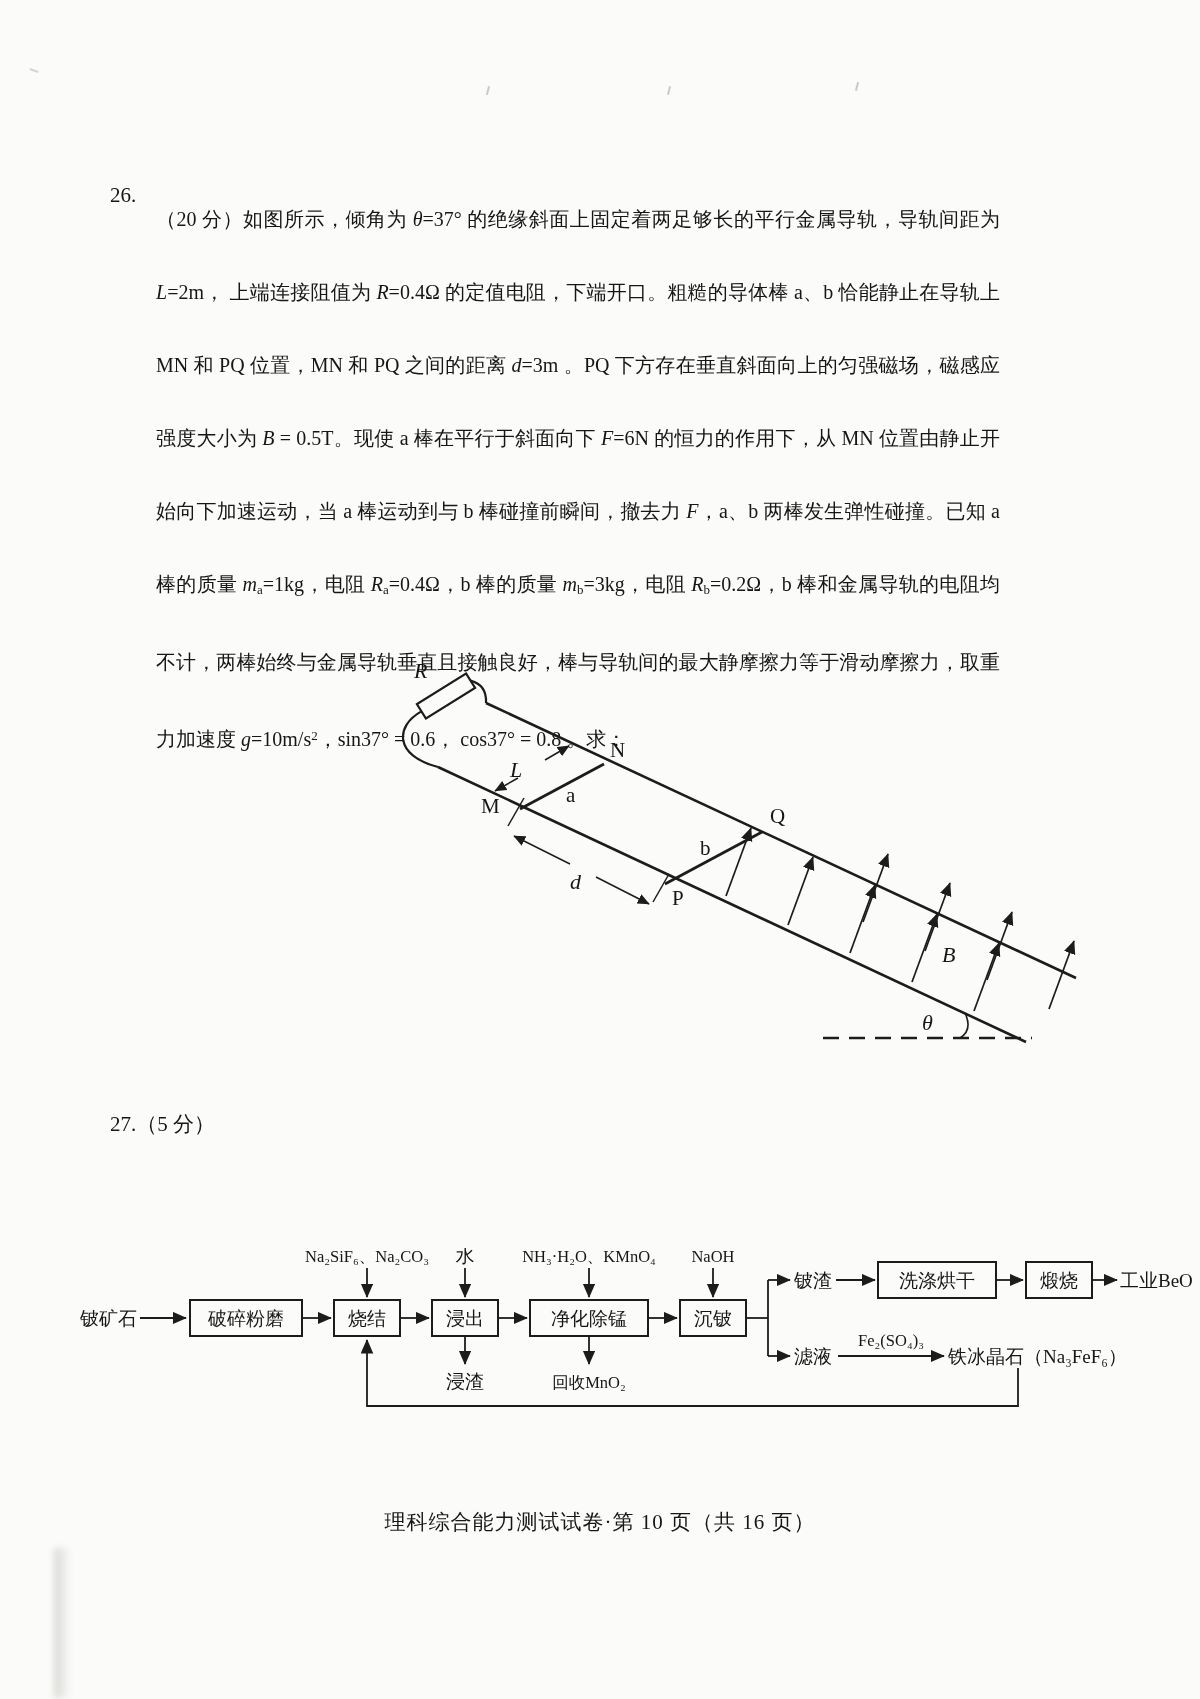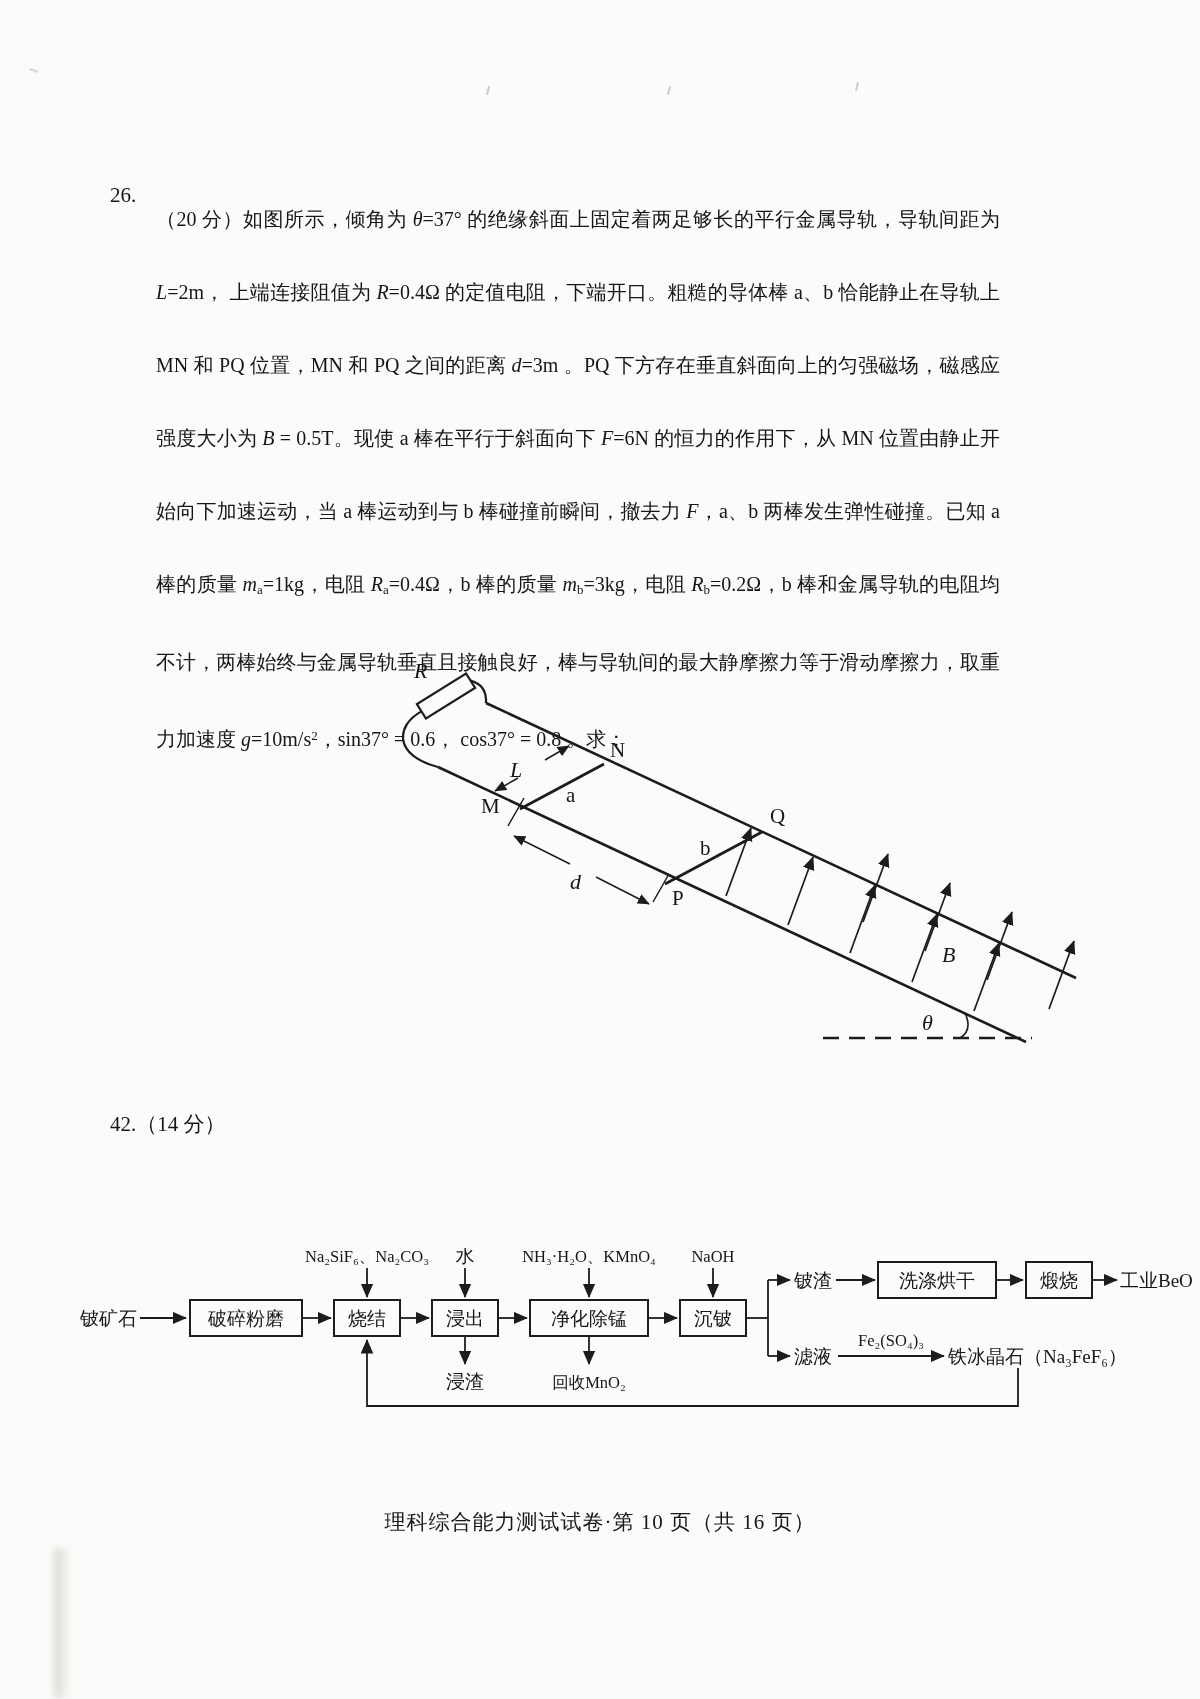--- a/index.html
+++ b/index.html
@@ -107,21 +107,21 @@
       <text x="248" y="146" class="dlab">a</text>
       <text x="382" y="199" class="dlab">b</text>
       <text x="452" y="167" class="dlab">Q</text>
       <text x="354" y="249" class="dlab">P</text>
       <text x="252" y="233" class="dit">d</text>
       <text x="624" y="306" class="dit">B</text>
       <text x="604" y="374" class="dit">θ</text>
     </svg>
   </div>
 
-  <div class="txt q27-number"><span>42.</span><span>（14 分）</span></div>
+  <div class="txt q27-number"><span>27.</span><span>（5 分）</span></div>
 
   <div class="flowchart">
     <svg width="1122" height="175" viewBox="0 0 1122 175">
       <defs>
         <marker id="fah" markerWidth="9" markerHeight="8" refX="7.5" refY="3.5" orient="auto">
           <path d="M0,0 L8,3.5 L0,7 Z" fill="#1c1c1c"></path>
         </marker>
       </defs>
       <g stroke="#1c1c1c" fill="none" stroke-width="2">
 

